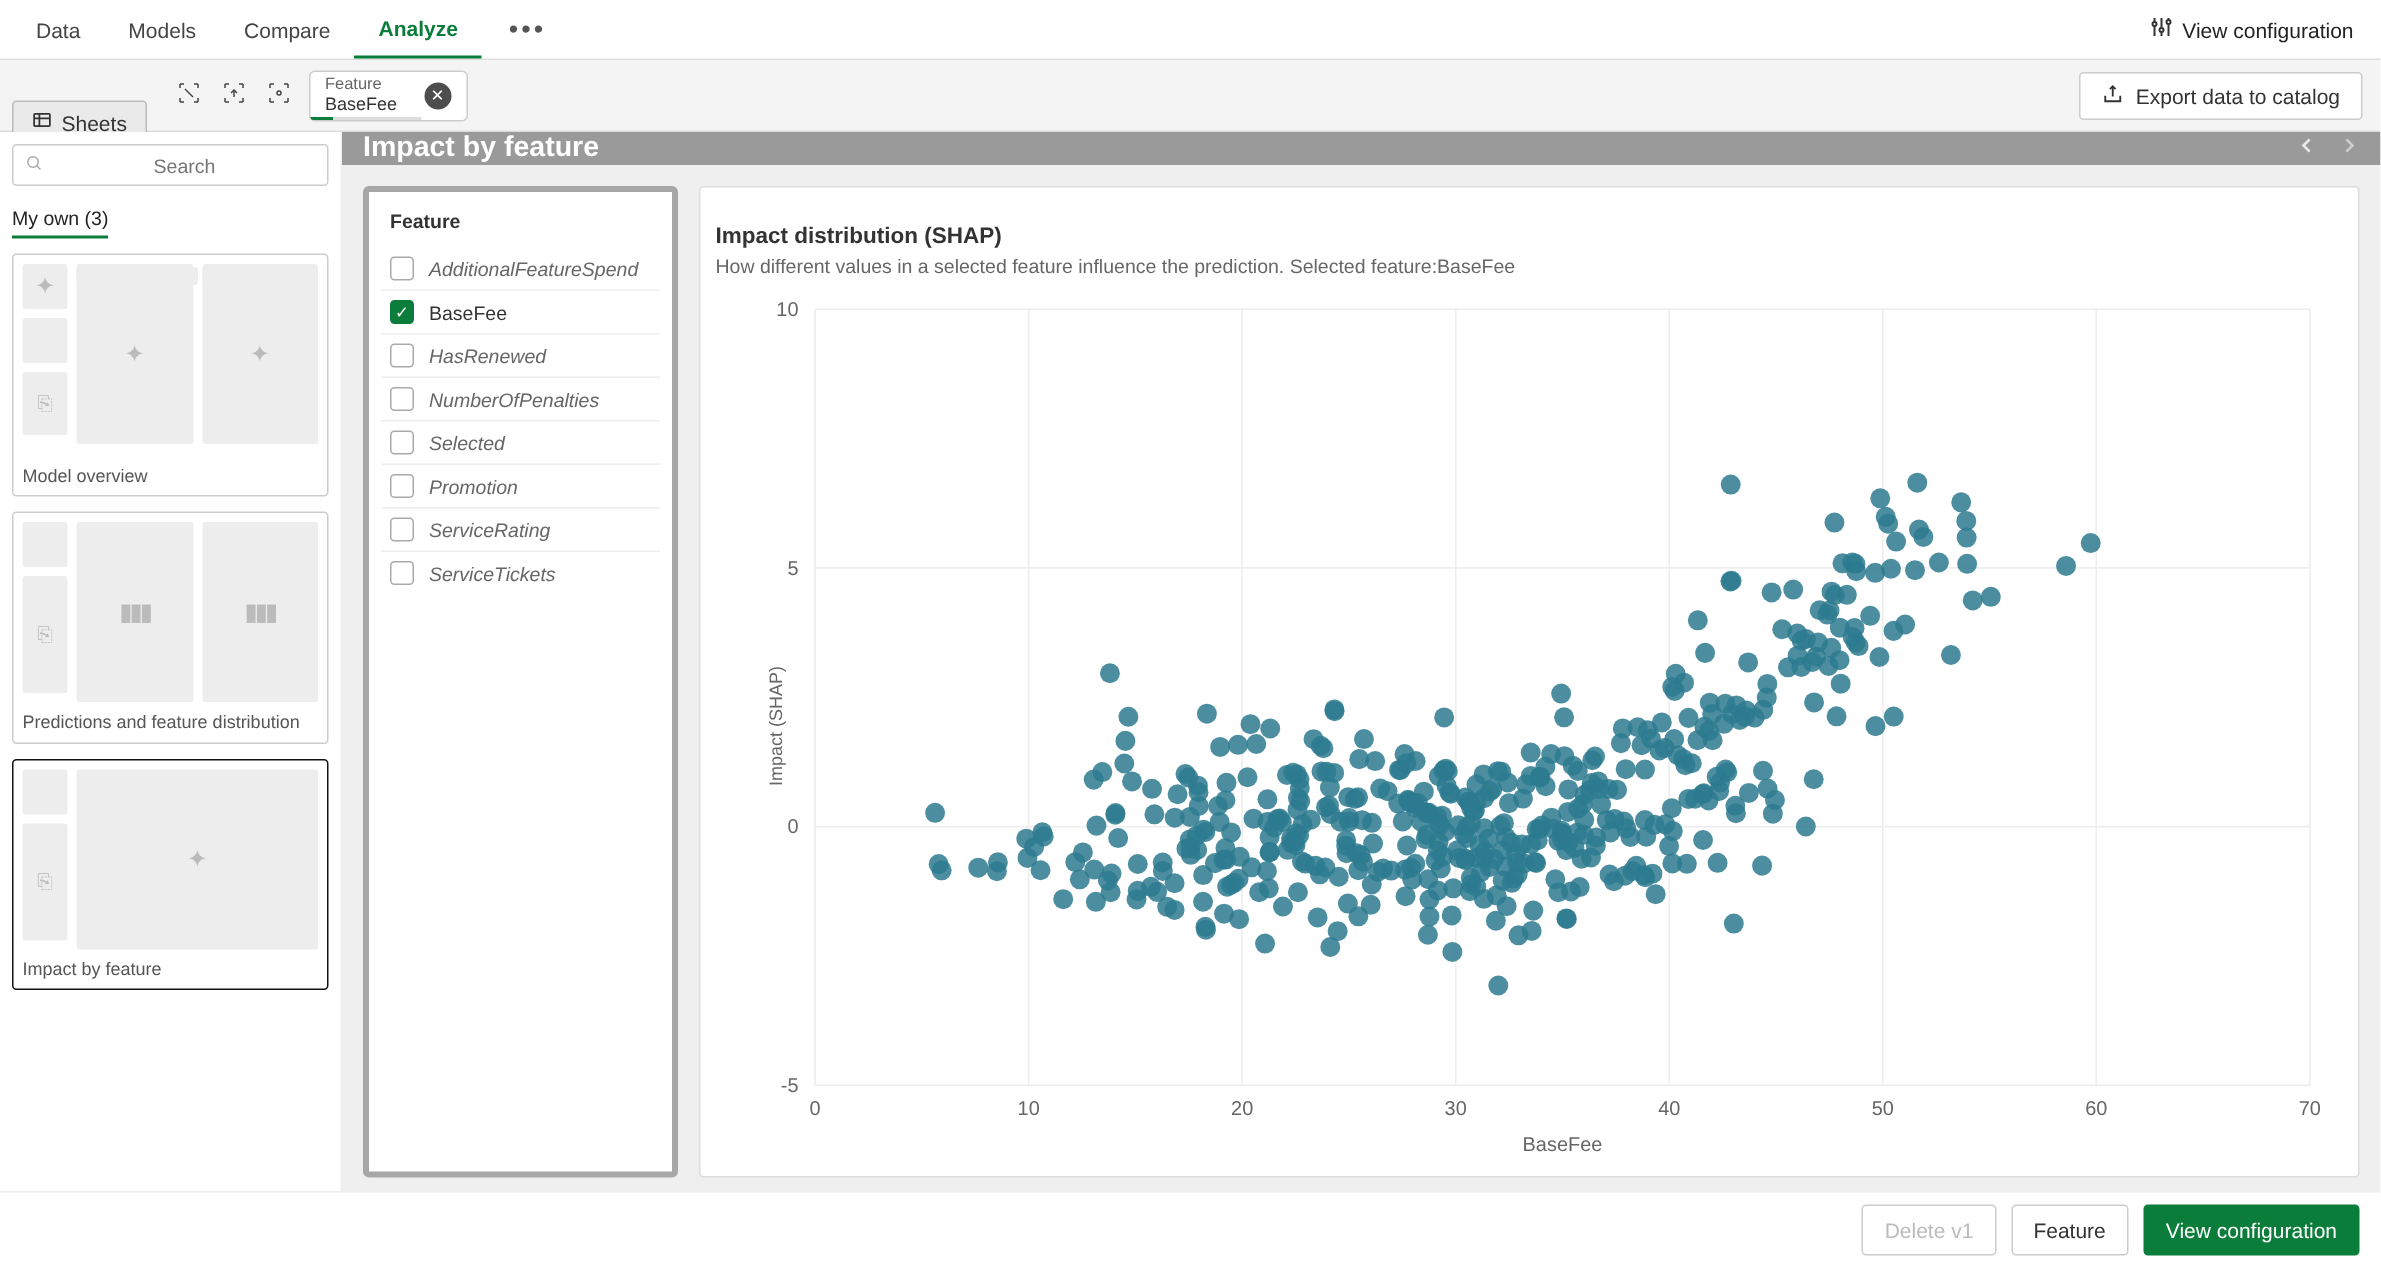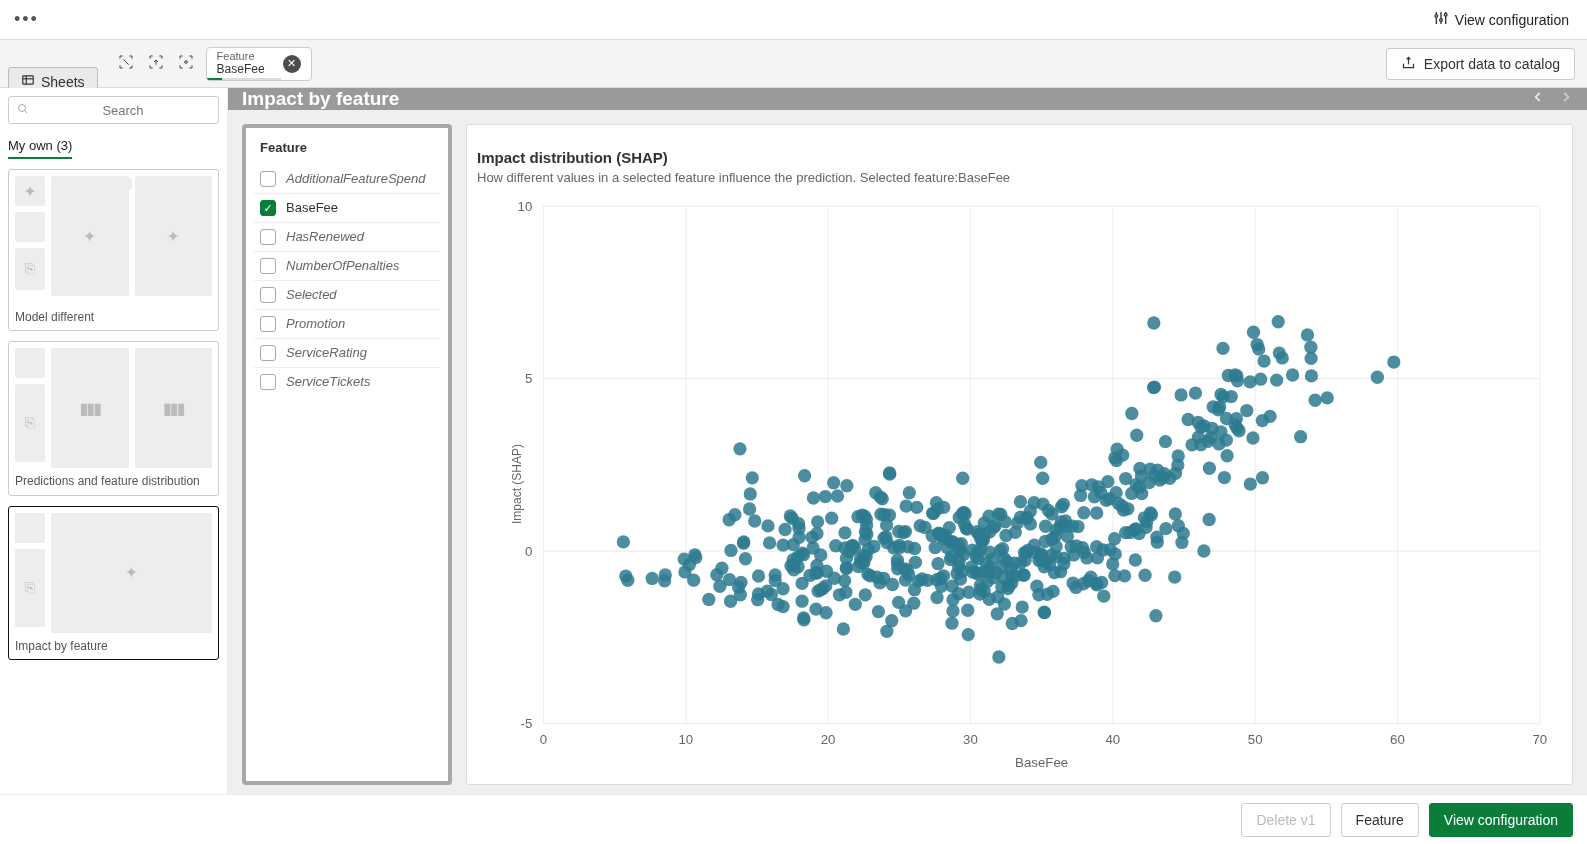--- a/index.html
+++ b/index.html
@@ -123,21 +123,21 @@
     padding:0 14px; font-size:19px; font-weight:600; justify-content:space-between;
   }
   .nav-arrows { display:flex; gap:14px; font-size:16px; color:#eee; }
   .nav-arrows span { cursor:pointer; opacity: 0.8;}
   .panels { flex:1; display:flex; gap:14px; padding:14px; }
   .feature-panel {
     width:210px; background:#fff; border:4px solid #a7a7a7; border-radius:4px; padding:12px 8px;
   }
   .feature-panel h4 { font-size:13px; font-weight:600; margin-bottom:10px; padding-left:6px; }
   .feature-item {
-    display:flex; align-items:flex-start; gap:10px; padding:6px 6px; font-size:13px;
+    display:flex; align-items:center; gap:10px; padding:6px 6px; font-size:13px;
     font-style:italic; color:#666; border-bottom:1px solid #eee; cursor:pointer;
   }
   .feature-item:last-child { border-bottom:none; }
   .cb {
     width:16px; height:16px; border:1px solid #aaa; border-radius:3px; display:inline-flex;
     align-items:center; justify-content:center; font-size:11px; color:#fff;
   }
   .cb.checked { background:#0a7d3b; border-color:#0a7d3b; }
   .feature-item.checked { font-style:normal; color:#333; }
   .chart-panel {
@@ -161,20 +161,26 @@
     height:32px; padding:16px 14px; border-radius:3px; font-size:14px; cursor:pointer;
     display:flex; align-items:center; border:1px solid #ccc; background:#fff; color:#333;
   }
   .btn.disabled { color:#bbb; cursor:not-allowed; }
   .btn.primary { background:#0a7d3b; color:#fff; border-color:#0a7d3b; }
 </style>
 </head>
 <body>
 
 <div class="topbar">
+  <div class="tabs-row">
+    <div class="tab">Data</div>
+    <div class="tab">Models</div>
+    <div class="tab">Compare</div>
+    <div class="tab active">Analyze</div>
+  </div>
   <div class="more-dots">•••</div>
   <div class="spacer"></div>
   <div class="viewconfig-top">
     <span>
       <svg width="16" height="16" viewBox="0 0 24 24" fill="none" stroke="#333" stroke-width="2">
           <line x1="5" y1="3" x2="5" y2="21"></line>
           <circle cx="5" cy="9" r="2" fill="#fff"></circle>
           <line x1="12" y1="3" x2="12" y2="21"></line>
           <circle cx="12" cy="15" r="2" fill="#fff"></circle>
           <line x1="19" y1="3" x2="19" y2="21"></line>
@@ -267,21 +273,21 @@
       </div>
       <div style="display:flex; gap:3px; margin-top:-124px; margin-left:36px;">
         <div style="width:18px;height:12px;background:#ededed;border-radius:2px;"></div>
         <div style="width:18px;height:12px;background:#ededed;border-radius:2px;"></div>
         <div style="width:18px;height:12px;background:#ededed;border-radius:2px;"></div>
         <div style="width:18px;height:12px;background:#ededed;border-radius:2px;"></div>
         <div style="width:18px;height:12px;background:#ededed;border-radius:2px;"></div>
         <div style="width:18px;height:12px;background:#ededed;border-radius:2px;"></div>
       </div>
       <div style="height:108px;"></div>
-      <div class="thumb-label">Model different</div>
+      <div class="thumb-label">Model overview</div>
     </div>
 
     <div class="sheet-card">
       <div class="sheet-thumb">
         <div class="thumb-narrow">
           <div class="thumb-mini"></div>
           <div class="thumb-mini" style="flex:1;display:flex;align-items:center;justify-content:center;color:#bbb;">⎘</div>
         </div>
         <div class="thumb-box thumb-wide" style="width:70px;">
             <span class="bar-icon">▮▮▮</span>

